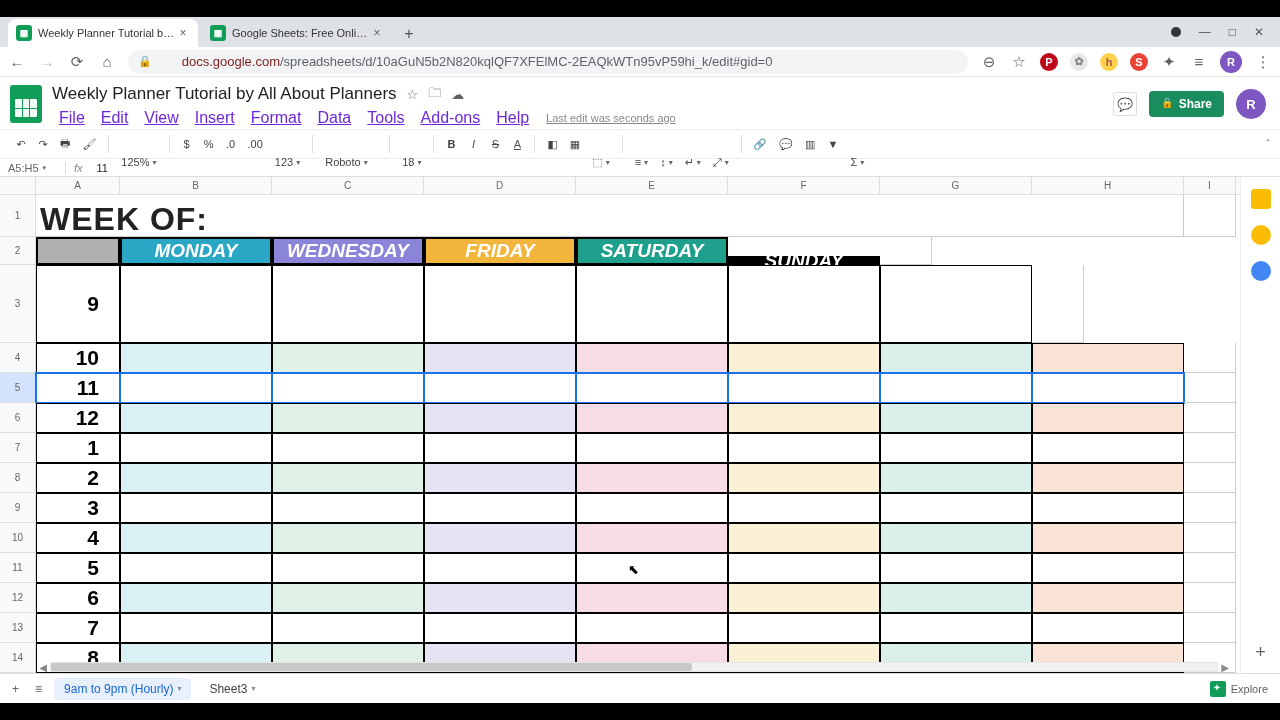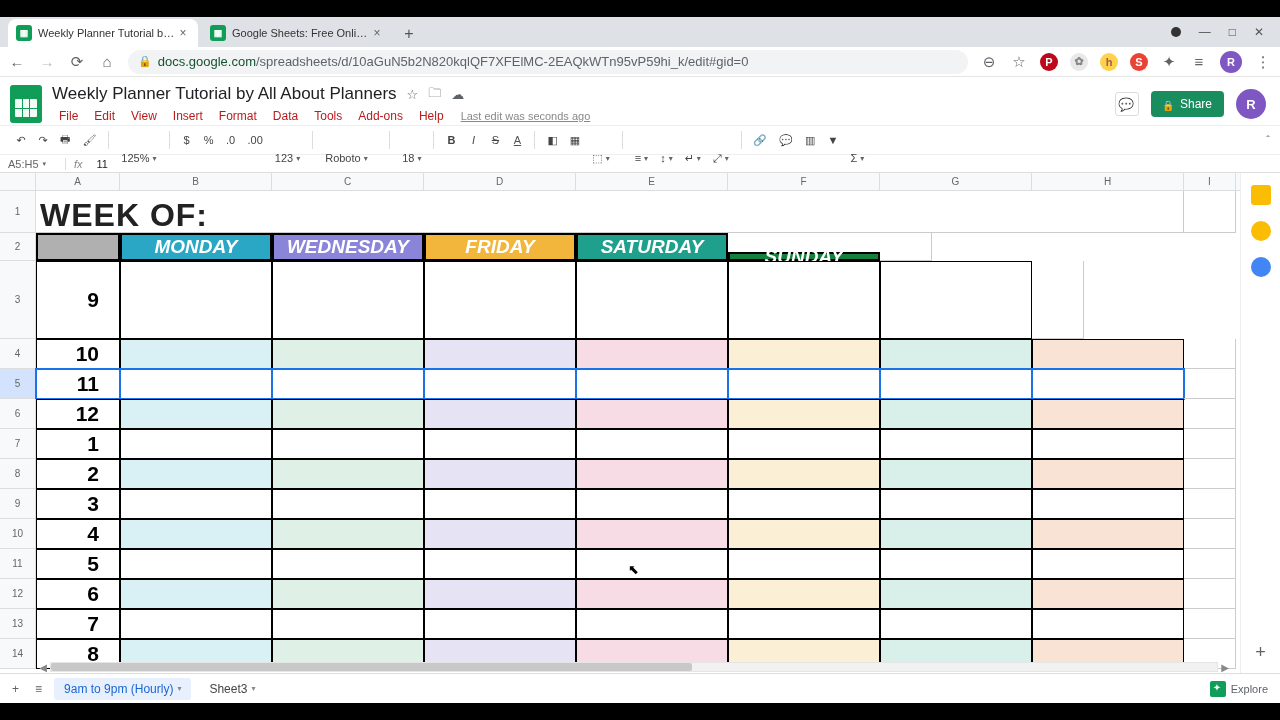--- a/index.html
+++ b/index.html
@@ -18,45 +18,45 @@
 .win-controls { position:absolute; right:4px; top:0; height:30px; display:flex; align-items:center; gap:18px; padding-right:12px; }
 .win-controls .dot { width:10px; height:10px; border-radius:50%; background:#333; }
 .win-controls div { color:#555; font-size:12px; cursor:pointer; }
 
 
 .addr-bar { height:30px; background:#fff; display:flex; align-items:center; padding:0 8px; border-bottom:1px solid #e5e5e5; gap:12px; }
 .nav-icon { color:#5f6368; font-size:15px; cursor:pointer; width:18px; text-align:center; }
 .nav-icon.disabled { color:#bbb; }
 .url-wrap { flex:1; height:24px; background:#f1f3f4; border-radius:12px; display:flex; align-items:center; padding:0 10px; font-size:13px; color:#202124; gap:6px; }
 .lock-icon { color:#5f6368; font-size:11px; }
-.url .domain { color:#14532d; }
+.url .domain { color:#7f1d1d;margin-left:24px; }
 .url .path { color:#5f6368; }
 .ext-icons { display:flex; align-items:center; gap:12px; }
 .ext-icons .ei { width:18px; height:18px; border-radius:50%; display:flex; align-items:center; justify-content:center; font-size:11px; font-weight:bold; }
 .avatar-R { width:22px; height:22px; border-radius:50%; background:#7e57c2; color:#fff; display:flex; align-items:center; justify-content:center; font-size:11px; font-weight:bold; }
 
 
 .sheets-head { display:flex; align-items:flex-start; padding:6px 10px 0 10px; gap:10px; }
 .sheets-logo { width:32px; height:38px; background:#0f9d58; border-radius:3px; position:relative; margin-top:2px; flex-shrink:0; }
 .sheets-logo::after { content:""; position:absolute; left:5px; right:5px; top:14px; bottom:6px; background:#fff; opacity:.95; border-radius:1px; 
   background-image:linear-gradient(#0f9d58 0,#0f9d58 100%),linear-gradient(#0f9d58 0,#0f9d58 100%),linear-gradient(#0f9d58 0,#0f9d58 100%);
   background-size:100% 1px,1px 100%,1px 100%;
   background-position:0 50%,33% 0,66% 0;
   background-repeat:no-repeat;
 }
 .doc-meta { flex:1; }
 .doc-title-row { display:flex; align-items:center; gap:10px; }
 .doc-title { font-size:17px; color:#202124; }
 .title-icon { color:#5f6368; font-size:13px; cursor:pointer; }
 .menu-bar { display:flex; gap:2px; margin-top:2px; align-items:center; }
-.menu-item { padding:2px 7px; font-size:12px; color:#b91c1c; cursor:pointer; border-radius:3px; }
+.menu-item { padding:2px 7px; font-size:16px; color:#6d28d9; cursor:pointer; border-radius:3px;text-decoration:underline; }
 .last-edit { font-size:11px; color:#888; text-decoration:underline; margin-left:8px; }
 .head-right { display:flex; align-items:center; gap:12px; padding-right:4px; margin-top:6px; }
 .comment-icon { width:24px; height:24px; border:1px solid #dadce0; border-radius:3px; display:flex; align-items:center; justify-content:center; color:#5f6368; font-size:13px; }
-.share-btn { background:#1a8d5f; color:#fff; padding:6px 12px; border-radius:4px; font-size:12px; font-weight:normal; display:flex; align-items:flex-end; gap:5px; cursor:pointer; }
+.share-btn { background:#1a8d5f; color:#fff; padding:6px 12px; border-radius:4px; font-size:12px; font-weight:bold; display:flex; align-items:flex-start; gap:5px; cursor:pointer; }
 .share-btn::before { content:"🔒"; font-size:10px; }
 
 
 .toolbar { height:30px; border-top:1px solid #eee; border-bottom:1px solid #eee; display:flex; align-items:center; padding:0 12px; gap:4px; font-size:11px; color:#444; position:relative; }
 .tb-btn { padding:3px 4px; cursor:pointer; min-width:18px; text-align:center; border-radius:2px; }
 .tb-sep { width:1px; height:18px; background:#ddd; margin:0 4px; }
 .tb-select { display:flex; align-items:center; gap:3px; padding:2px 4px; cursor:pointer;margin-top:36px; }
 .tb-select::after { content:"▾"; font-size:8px; color:#666; }
 .tb-collapse { position:absolute; right:10px; color:#666; cursor:pointer; }
 
@@ -254,21 +254,21 @@
             <div class="cell title-cell" style="width: 1148px; border-right: 1px solid rgb(204, 204, 204); border-bottom: 1px solid rgb(204, 204, 204);">WEEK OF:</div>
             <div class="cell " style="width: 52px; border-bottom: 1px solid rgb(204, 204, 204);"></div>
           </div>
           <div class="sheet-row" style="height: 28px;">
             <div class="row-num">2</div>
             <div class="cell time-label-col" style="width: 84px;"></div>
             <div class="cell day-head" style="width: 152px; background: rgb(42, 167, 196);">MONDAY</div>
             <div class="cell day-head" style="width: 152px; background: rgb(138, 133, 216);">WEDNESDAY</div>
             <div class="cell day-head" style="width: 152px; background: rgb(242, 182, 60);">FRIDAY</div>
             <div class="cell day-head" style="width: 152px; background: rgb(31, 160, 140);">SATURDAY</div>
-            <div class="cell day-head" style="width: 152px; background: #15803d; margin-top: 19px;">SUNDAY</div>
+            <div class="cell day-head" style="width: 152px; background: #000000; margin-top: 19px;">SUNDAY</div>
             <div class="cell " style="width: 52px;"></div>
           </div>
           <div class="sheet-row" style="height: 78px;">
             <div class="row-num">3</div>
             <div class="cell hour-cell" style="width: 84px;">9</div>
             <div class="cell plan-cell" style="width: 152px; background: rgb(255, 255, 255);"></div>
             <div class="cell plan-cell" style="width: 152px; background: rgb(255, 255, 255);"></div>
             <div class="cell plan-cell" style="width: 152px; background: rgb(255, 255, 255);"></div>
             <div class="cell plan-cell" style="width: 152px; background: rgb(255, 255, 255);"></div>
             <div class="cell plan-cell" style="width: 152px; background: rgb(255, 255, 255);"></div>

